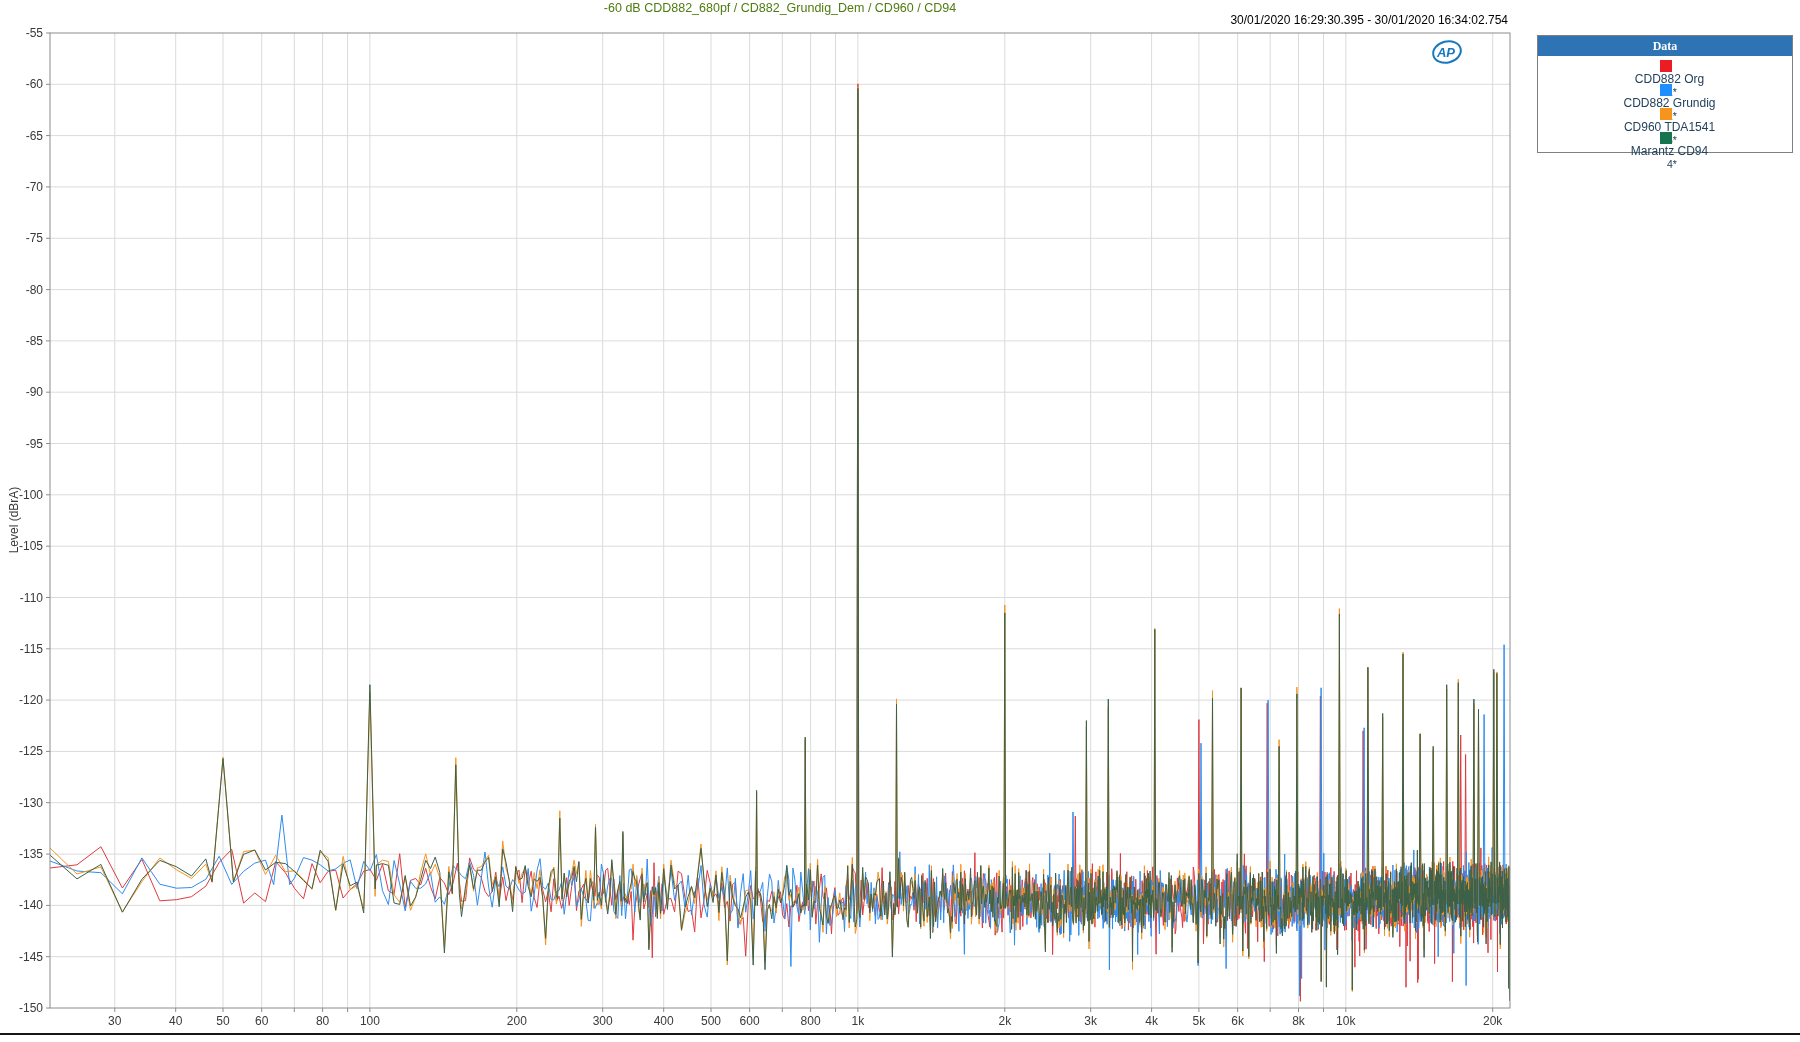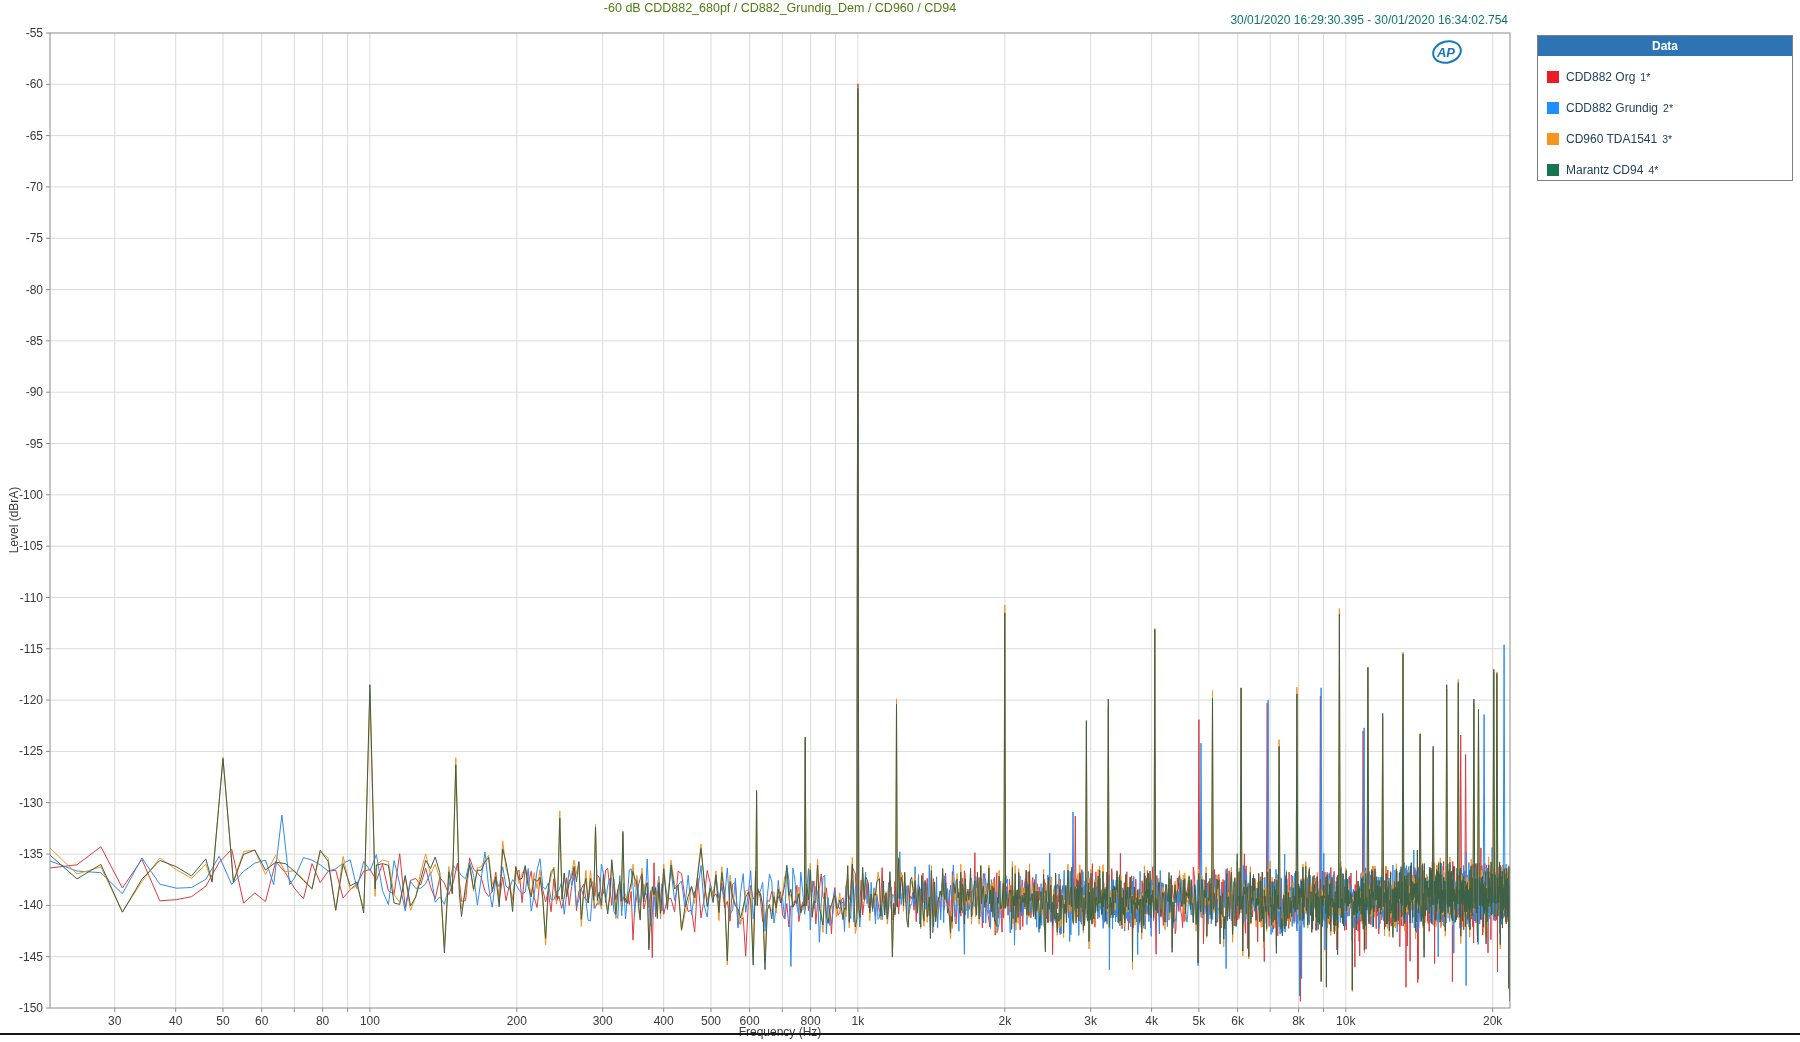--- a/index.html
+++ b/index.html
@@ -1,30 +1,30 @@
 <!DOCTYPE html>
 <html><head>
 <meta charset="utf-8">
 <style>
   html,body{margin:0;padding:0;background:#ffffff;}
   #root{position:relative;width:1800px;height:1042px;background:#ffffff;overflow:hidden;
         font-family:"Liberation Sans", sans-serif;}
   #plot-title{position:absolute;left:50px;top:1px;width:1460px;text-align:center;
         font-size:12.5px;color:#4d7c0f;white-space:nowrap;}
-  #timestamp{position:absolute;top:13px;right:292px;font-size:12px;color:#0f766e;white-space:nowrap;}
+  #timestamp{position:absolute;top:13px;right:292px;font-size:12px;color:#000000;white-space:nowrap;}
   #xaxis-title{position:absolute;left:50px;top:1025px;width:1460px;text-align:center;
         font-size:12px;color:#3a3a3a;}
   #yaxis-title{position:absolute;left:14px;top:520px;transform:translate(-50%,-50%) rotate(-90deg);
         font-size:12px;color:#3a3a3a;white-space:nowrap;}
   svg text{font-family:"Liberation Sans",sans-serif;font-size:12px;fill:#3a3a3a;}
   #legend{position:absolute;left:1537px;top:35px;width:256px;background:#ffffff;
         border:1px solid #7f7f7f;box-sizing:border-box;}
   #legend-header{height:20px;line-height:20px;text-align:center;color:#ffffff;
         font-weight:bold;font-size:12px;}
-  .legend-row{display:flex;align-items:center;height:19px;padding:11px 0 1px 9px;cursor:default;}
+  .legend-row{display:flex;align-items:center;height:19px;padding:4px 0 1px 9px;cursor:default;flex-direction:column;}
   .legend-swatch{width:12px;height:12px;margin-right:7px;flex:0 0 12px;}
   .legend-label{font-size:12px;color:#24425c;white-space:nowrap;}
   .legend-tag{font-size:10.5px;color:#24425c;margin-left:5px;}
   #ap-logo{position:absolute;left:1430px;top:39px;width:34px;height:27px;}
   #bottom-rule{position:absolute;left:0;top:1033px;width:1800px;height:2px;background:#161616;}
 </style>
 </head>
 <body>
 
 <div id="root">
@@ -186,25 +186,24 @@
       <rect x="50" y="33" width="1460" height="975" fill="none" stroke="#8c8c8c" stroke-width="1"></rect>
     </svg>
 
   <div id="ap-logo">
     <svg width="34" height="27" viewBox="0 0 34 27">
       <ellipse cx="17" cy="13" rx="14" ry="10.5" fill="#ffffff" stroke="#1878BE" stroke-width="2" transform="rotate(-14 17 13)"></ellipse>
       <text x="16" y="18" text-anchor="middle" style="font:italic bold 13px 'Liberation Sans',sans-serif;fill:#1878BE;">AP</text>
     </svg>
   </div>
 
-  <div id="xaxis-title">Frequency (Hz)</div>
   <div id="yaxis-title">Level (dBrA)</div>
 
   <div id="legend">
-    <div id="legend-header" style="background: rgb(46, 116, 181);">Data</div>
+    <div id="legend-header" style="background: rgb(46, 116, 181); font-family: Liberation Serif, serif;">Data</div>
     <div class="legend-row">
       <span class="legend-swatch" style="background: rgb(236, 28, 36);"></span>
       <span class="legend-label">CDD882 Org</span>
       <span class="legend-tag">1*</span>
     </div>
     <div class="legend-row">
       <span class="legend-swatch" style="background: rgb(30, 143, 255);"></span>
       <span class="legend-label">CDD882 Grundig</span>
       <span class="legend-tag">2*</span>
     </div>

